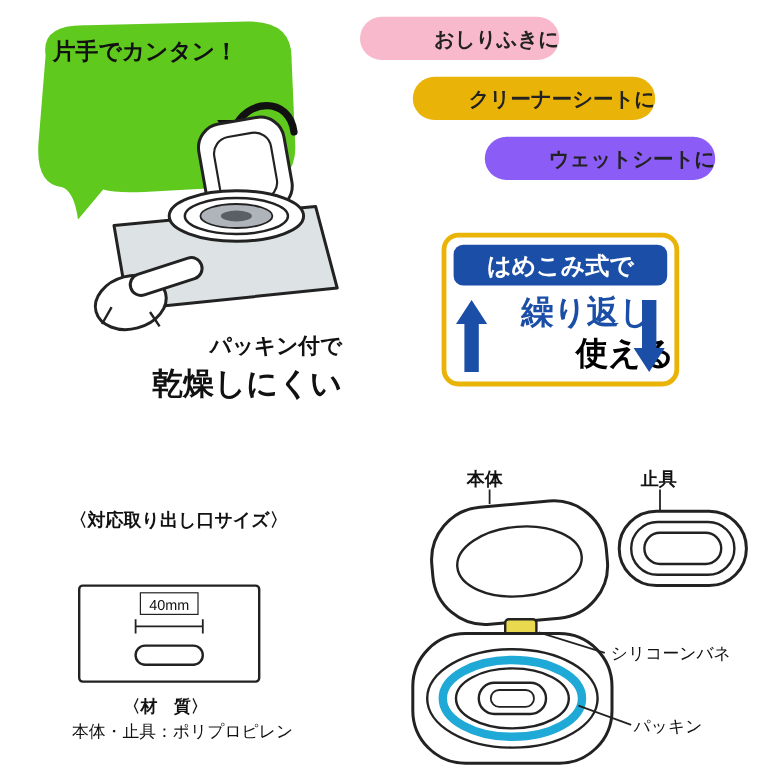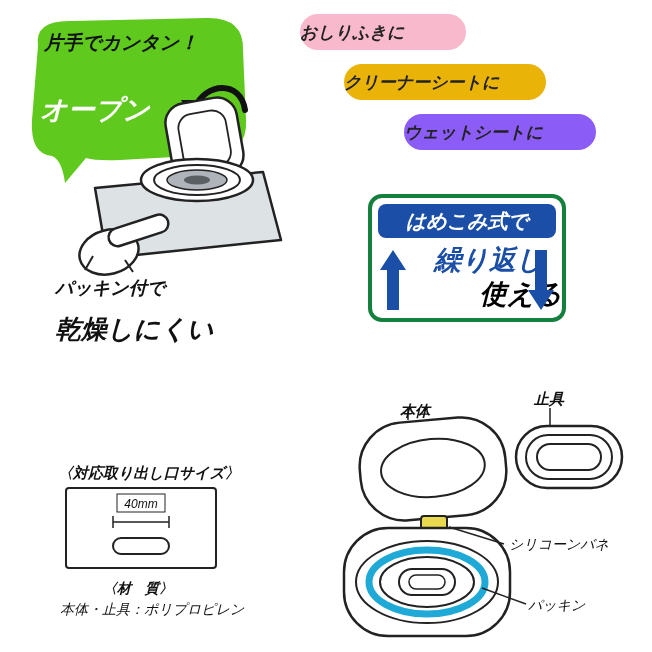--- a/index.html
+++ b/index.html
@@ -1,71 +1,70 @@
 <!DOCTYPE html>
 <html><head>
 <meta charset="utf-8">
 <style>
   html,body{margin:0;padding:0;background:#fff;}
   .canvas{
     position:relative;width:652px;height:652px;background:#ffffff;overflow:hidden;
-    font-family:"Liberation Sans","DejaVu Sans",sans-serif;color:#111;font-style:italic;
+    font-family:"Liberation Sans","DejaVu Sans",sans-serif;color:#111;
   }
   .abs{position:absolute;}
   
   .bubble-line1{position:absolute;left:34px;top:22px;font-size:19px;font-weight:bold;color:#111;}
   .bubble-line2{position:absolute;left:30px;top:48px;font-size:27px;font-weight:bold;color:#fff;}
   .bubble-line3{position:absolute;left:30px;top:84px;font-size:27px;font-weight:bold;color:#fff;}
   
-  .gasket-note{left:55px;top:276px;width:230px;text-align:left;}
+  .gasket-note{left:55px;top:276px;width:230px;text-align:right;}
   .gasket-note .l1{font-size:18px;font-weight:bold;}
-  .gasket-note .l2{font-size:26px;font-weight:bold;margin-top:12px;}
+  .gasket-note .l2{font-size:26px;font-weight:bold;margin-top:2px;}
   
-  .pill{position:absolute;height:36px;border-radius:18px;display:flex;align-items:center;justify-content:flex-start;
+  .pill{position:absolute;height:36px;border-radius:18px;display:flex;align-items:center;justify-content:flex-end;
         font-size:17px;font-weight:600;color:#222;}
   .pill-0{left:300px;top:14px;width:166px;background:#f8b9cc;}
   .pill-1{left:344px;top:64px;width:202px;background:#eab308;}
   .pill-2{left:404px;top:114px;width:192px;background:#8b5cf6;}
   
-  .reuse-box{left:368px;top:194px;width:198px;height:128px;border:4px solid #15803d;border-radius:14px;background:#fff;box-sizing:border-box;}
+  .reuse-box{left:368px;top:194px;width:198px;height:128px;border:4px solid #eab308;border-radius:14px;background:#fff;box-sizing:border-box;}
   .reuse-header{position:absolute;left:6px;right:6px;top:6px;height:34px;background:#1b4ea6;border-radius:8px;
         color:#fff;font-size:20px;font-weight:bold;display:flex;align-items:center;justify-content:center;}
   .reuse-l1{position:absolute;left:0;right:0;top:44px;text-align:center;font-size:27px;font-weight:bold;color:#1b4ea6;padding-left:44px;}
   .reuse-l2{position:absolute;left:0;right:0;top:78px;text-align:right;font-size:27px;font-weight:bold;color:#000000;}
   .reuse-arrow{position:absolute;top:52px;width:26px;height:60px;}
   .reuse-arrow.up{left:8px;}
   .reuse-arrow.down{right:8px;}
   
-  .size-title{left:58px;top:424px;font-size:15px;font-weight:bold;margin-top:40px;}
+  .size-title{left:58px;top:424px;font-size:15px;font-weight:bold;}
   .size-sub{left:60px;top:448px;font-size:15px;font-weight:bold;}
   .size-sub .num{font-size:23px;font-weight:bold;}
   
   .mat{font-size:14px;}
   .mat-title{left:60px;top:580px;font-weight:bold;margin-left:43px;}
   .mat-l1{left:60px;top:601px;}
   .mat-l2{left:60px;top:621px;}
   
   .part-label{font-size:15px;font-weight:bold;}
-  .lbl-body{left:400px;top:390px;margin-top:12px;}
+  .lbl-body{left:389px;top:390px;}
   .lbl-stopper{left:534px;top:390px;}
   .leader-label{font-size:14px;}
   .lbl-spring{left:509px;top:536px;}
   .lbl-gasket{left:528px;top:597px;}
 </style>
 </head>
 <body>
 
 <div class="canvas">
 
   <div class="abs" style="left:10px;top:8px;width:240px;height:178px;">
     <svg width="240" height="178" viewBox="0 0 240 178">
       <path d="M 28,38 Q 24,12 62,13 L 196,10 Q 234,9 233,42 L 236,112 Q 238,146 200,147 L 110,152 Q 86,153 76,150 L 55,175 Q 52,152 42,148 Q 20,146 22,112 Z" fill="#5fc91e" stroke="none"></path>
     </svg>
     <div class="bubble-line1">片手でカンタン！</div>
-    <div class="bubble-line3">オープン</div>
   </div>
 
   <svg class="abs" style="left:45px;top:80px;" width="250" height="200" viewBox="0 0 250 200">
 
     <path d="M 150,28 C 160,2 196,0 200,30" fill="none" stroke="#111" stroke-width="6" stroke-linecap="round"></path>
     <polygon points="146,36 158,20 136,20" fill="#111"></polygon>
 
     <g transform="translate(160,62) rotate(-10)">
       <rect x="-36" y="-42" width="72" height="78" rx="20" fill="#fff" stroke="#222" stroke-width="2.5"></rect>
       <rect x="-24" y="-30" width="48" height="56" rx="14" fill="none" stroke="#222" stroke-width="1.8"></rect>

